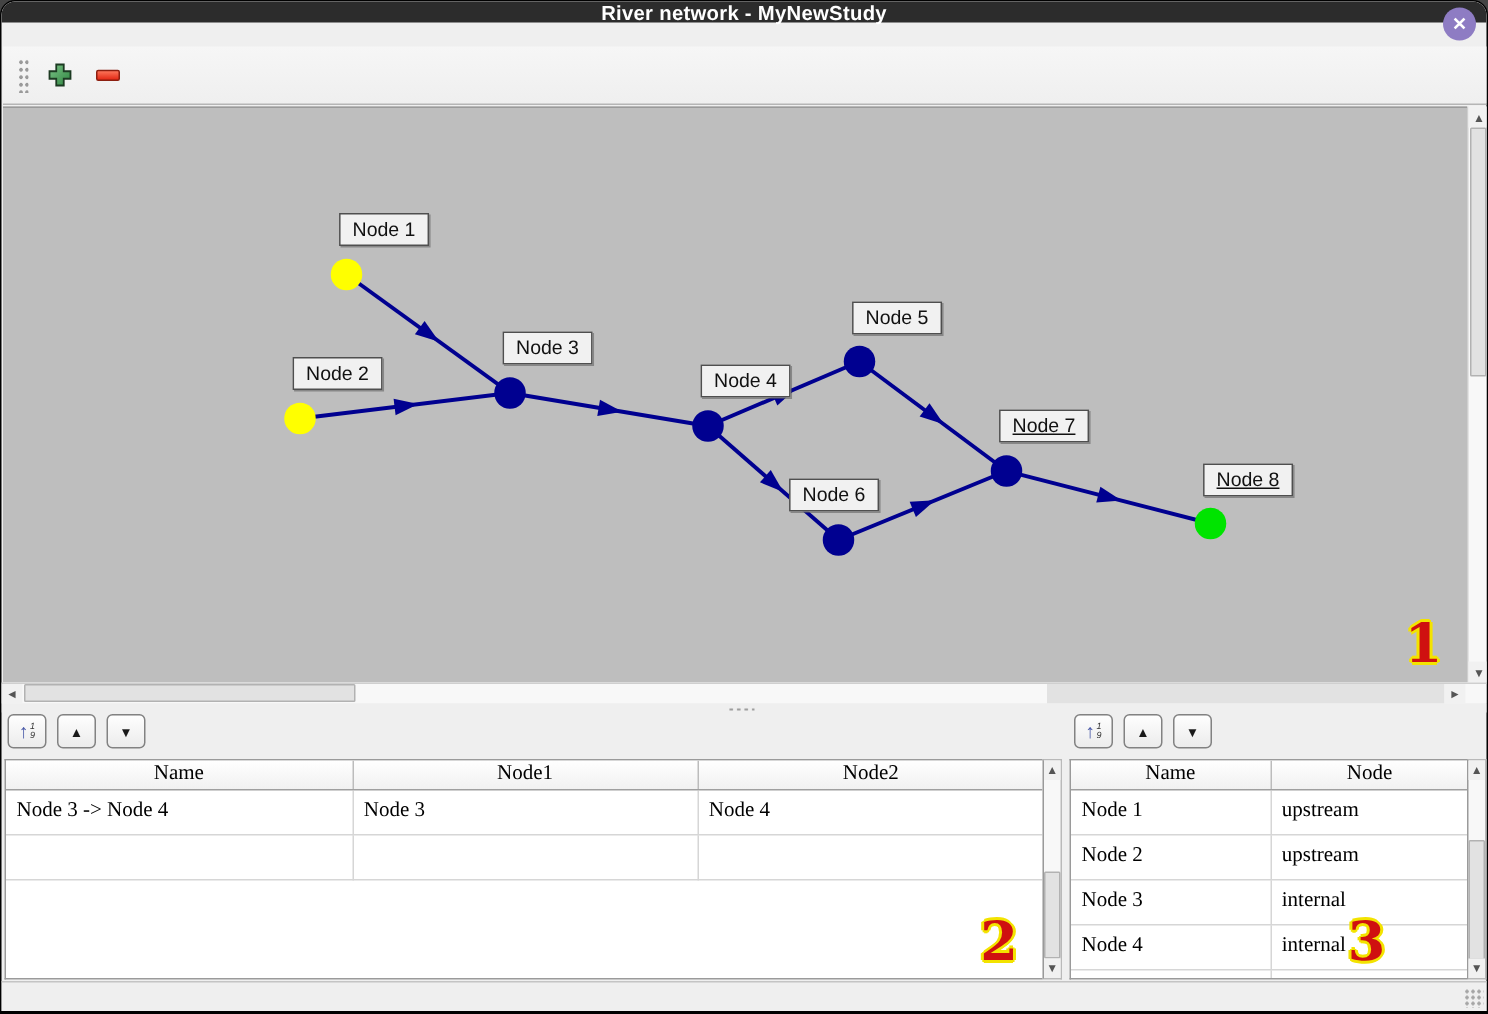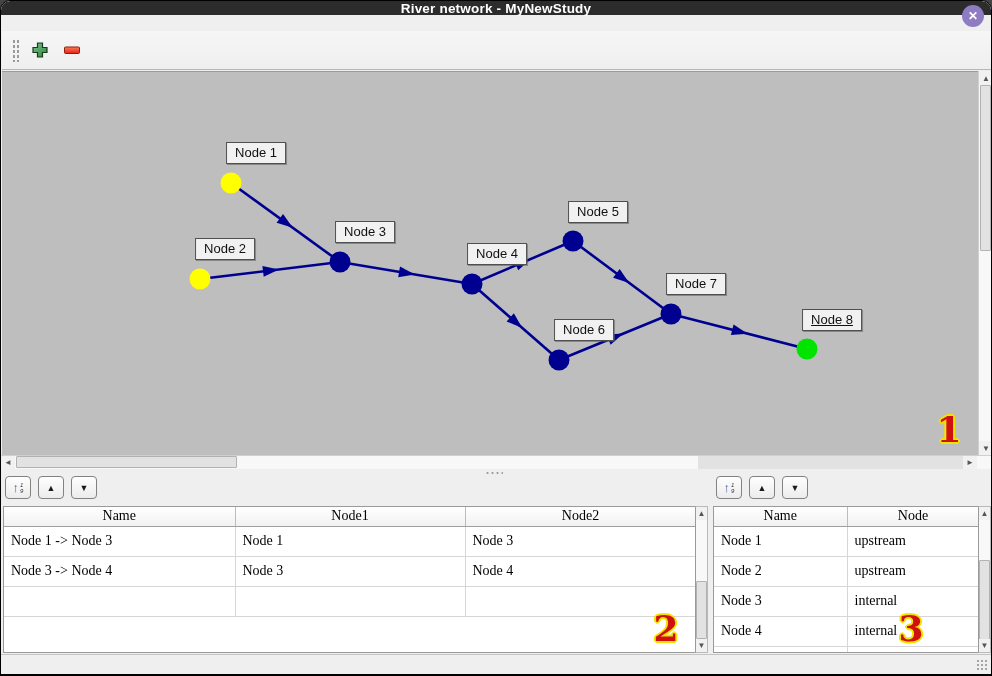--- a/index.html
+++ b/index.html
@@ -176,22 +176,22 @@
         <circle cx="557" cy="288" r="10.5" fill="#000090"></circle>
         <circle cx="669" cy="242" r="10.5" fill="#000090"></circle>
         <circle cx="805" cy="277" r="10.5" fill="#00e400"></circle>
       </svg>
     <div id="node-labels">
         <div class="node-label" style="left: 254px; top: 81px;">Node 1</div>
         <div class="node-label" style="left: 223px; top: 177px;">Node 2</div>
         <div class="node-label" style="left: 363px; top: 160px;">Node 3</div>
         <div class="node-label" style="left: 495px; top: 182px;">Node 4</div>
         <div class="node-label" style="left: 596px; top: 140px;">Node 5</div>
-        <div class="node-label" style="left: 582px; top: 258px;">Node 6</div>
-        <div class="node-label" style="left: 694px; top: 212px;">Node 7</div>
+        <div class="node-label" style="left: 554px; top: 258px;">Node 6</div>
+        <div class="node-label" style="left: 694px; top: 212px; text-decoration: underline;">Node 7</div>
         <div class="node-label" style="left: 830px; top: 248px; text-decoration: underline;">Node 8</div>
       </div>
   </div>
 
   <div class="vscroll canvas-vscroll">
     <div class="sb-btn" style="left:0; top:0; width:14px; height:14px;">
         <span>▲</span>
       </div>
     <div class="sb-thumb" style="left:1px; top:14px; width:11px; height:166px;"></div>
     <div class="sb-btn" style="left:0; bottom:0; width:14px; height:14px;">
@@ -259,25 +259,20 @@
         </colgroup>
         <thead>
           <tr>
             <th>Name</th>
             <th>Node1</th>
             <th>Node2</th>
           </tr>
         </thead>
         <tbody>
           <tr>
-            <td>Node 1 -&gt; Node 3</td>
-            <td>Node 1</td>
-            <td>Node 3</td>
-          </tr>
-          <tr>
             <td>Node 3 -&gt; Node 4</td>
             <td>Node 3</td>
             <td>Node 4</td>
           </tr>
           <tr>
             <td></td>
             <td></td>
             <td></td>
           </tr>
         </tbody>

